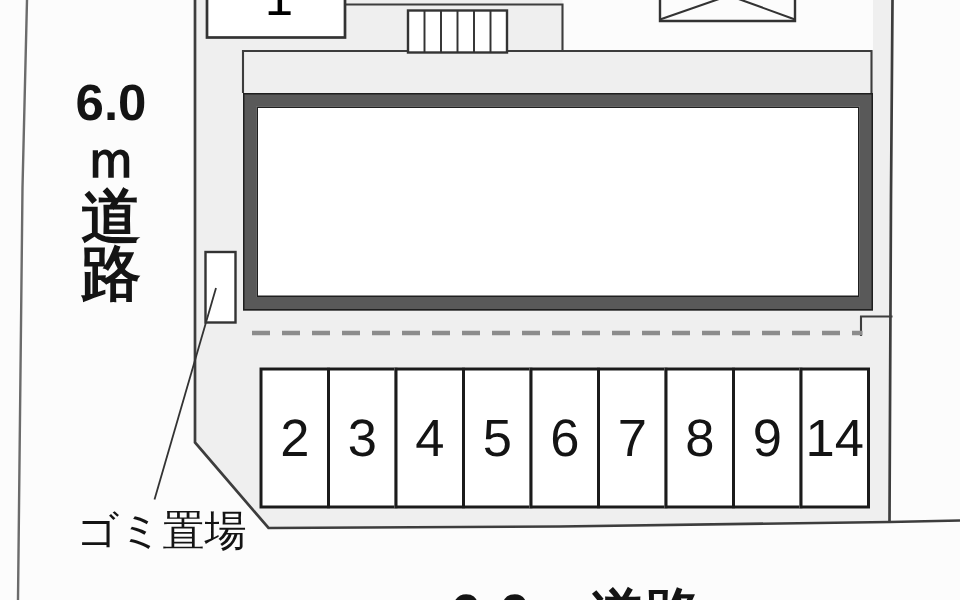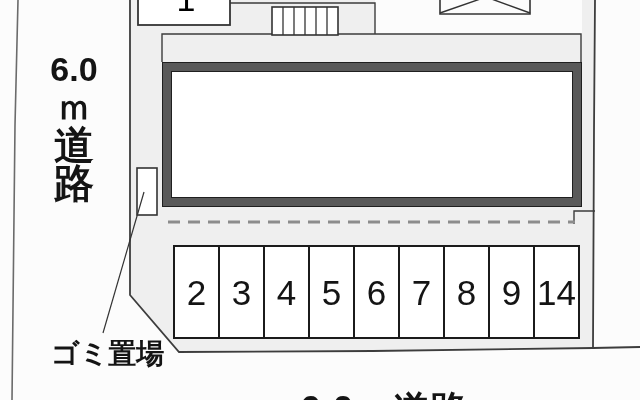--- a/index.html
+++ b/index.html
@@ -46,21 +46,21 @@
   .road-char{font-size:40px;line-height:38px;}
   .road-char:nth-child(1),.road-char:nth-child(2){font-size:34px;}
   
   .road-label-bottom{
     position:absolute;left:300px;top:385px;z-index:4;
     font-size:37px;font-weight:bold;white-space:nowrap;letter-spacing:1px;
   }
   
   .garbage-label{
     position:absolute;left:51px;top:335px;z-index:4;
-    font-size:28px;font-weight:bold;white-space:nowrap;
+    font-size:28px;font-weight:normal;white-space:nowrap;
   }
 </style>
 </head>
 <body>
 
 <div class="canvas">
 
   <svg class="lines" width="640" height="400" viewBox="0 0 640 400">
 
     <polygon points="130,0 595,0 593,348 179,352 130,295" style="fill:var(--plot_fill,#efefef)"></polygon>

